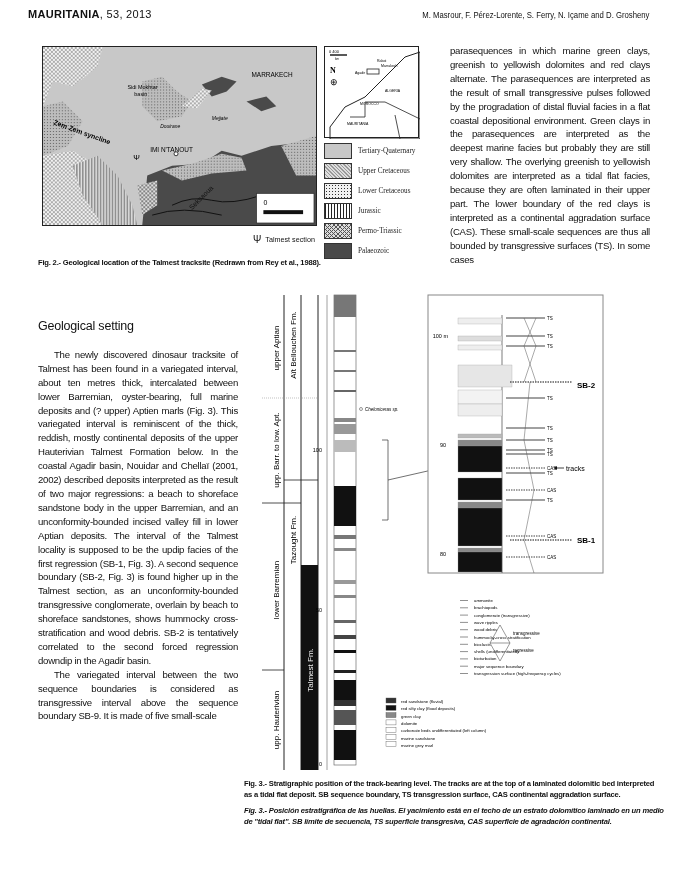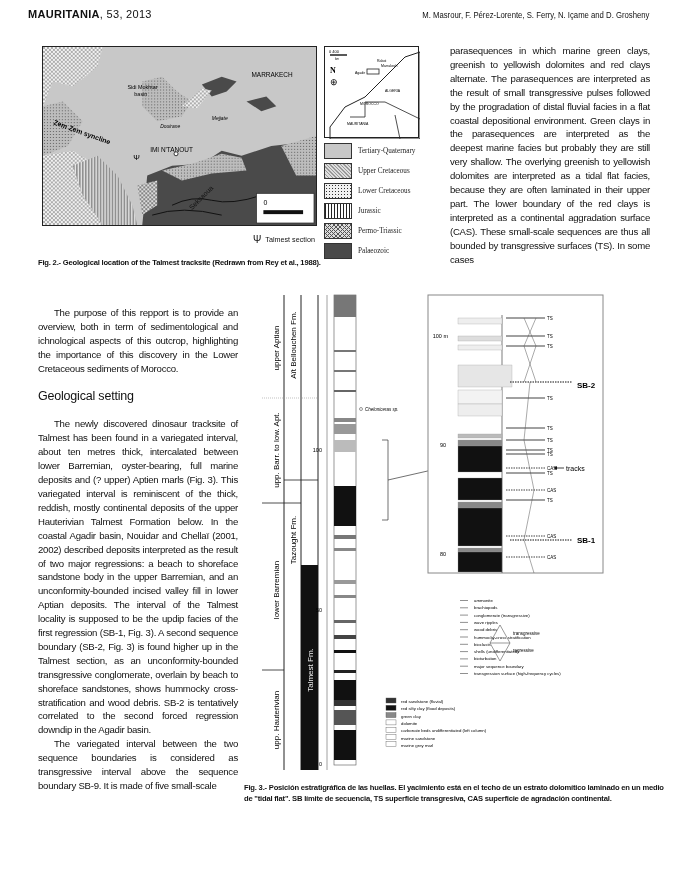--- a/index.html
+++ b/index.html
@@ -29,21 +29,21 @@
 
   .col-right-top { position: absolute; left: 450px; top: 44px; width: 200px; }
   .col-left { position: absolute; left: 38px; top: 306px; width: 200px; }
   .section-heading { font-size: 12.5px; font-weight: 400; margin: 14px 0 14px 0; letter-spacing: -0.2px; }
 
   
   .fig3 { position: absolute; left: 262px; top: 290px; width: 410px; height: 480px; }
   .fig3 svg { display: block; }
   .cap3 { position: absolute; left: 244px; top: 778px; width: 420px; font-size: 7.6px; line-height: 11.4px; letter-spacing: -0.2px; }
   .cap3 .en { font-weight: 700; }
-  .cap3 .es { font-weight: 700; margin-top: 4px; }
+  .cap3 .es { font-style: italic; font-weight: 700; margin-top: 4px; }
 </style>
 </head>
 <body>
 
 <div class="header-journal">
   <b>MAURITANIA</b><span>, 53, 2013</span>
 </div>
 <div class="header-authors">M. Masrour, F. Pérez-Lorente, S. Ferry, N. Içame and D. Grosheny</div>
 
 <div class="map">
@@ -153,21 +153,20 @@
 
 <div class="cap2">
   <div>Fig. 2.- Geological location of the Talmest tracksite (Redrawn from Rey et al., 1988).</div>
 </div>
 
 <div class="col-right-top body-text">
   <p class="noindent">parasequences in which marine green clays, greenish to yellowish dolomites and red clays alternate. The parasequences are interpreted as the result of small transgressive pulses followed by the progradation of distal fluvial facies in a flat coastal depositional environment. Green clays in the parasequences are interpreted as the deepest marine facies but probably they are still very shallow. The overlying greenish to yellowish dolomites are interpreted as a tidal flat facies, because they are often laminated in their upper part. The lower boundary of the red clays is interpreted as a continental aggradation surface (CAS). These small-scale sequences are thus all bounded by transgressive surfaces (TS). In some cases</p>
 </div>
 
 <div class="col-left body-text">
-  <p>The purpose of this repport is to provide an overview, both in term of sedimentological and ichnological aspects of this outcrop, highlighting the importance of this discovery in the Lower Cretaceous sediments of Morocco.</p>
   <div class="section-heading">Geological setting</div>
   <p>The newly discovered dinosaur tracksite of Talmest has been found in a variegated interval, about ten metres thick, intercalated between lower Barremian, oyster-bearing, full marine deposits and (? upper) Aptien marls (Fig. 3). This variegated interval is reminiscent of the thick, reddish, mostly continental deposits of the upper Hauterivian Talmest Formation below. In the coastal Agadir basin, Nouidar and Chellaï (2001, 2002) described deposits interpreted as the result of two major regressions: a beach to shoreface sandstone body in the upper Barremian, and an unconformity-bounded incised valley fill in lower Aptian deposits. The interval of the Talmest locality is supposed to be the updip facies of the first regression (SB-1, Fig. 3). A second sequence boundary (SB-2, Fig. 3) is found higher up in the Talmest section, as an unconformity-bounded transgressive conglomerate, overlain by beach to shoreface sandstones, shows hummocky cross-stratification and wood debris. SB-2 is tentatively correlated to the second forced regression downdip in the Agadir basin.</p>
   <p>The variegated interval between the two sequence boundaries is considered as transgressive interval above the sequence boundary SB-9. It is made of five small-scale</p>
 </div>
 
 <div class="fig3">
   <svg width="410" height="480" viewBox="0 0 410 480" font-family="Liberation Sans, sans-serif">
 
     <line x1="22" y1="5" x2="22" y2="480" stroke="#222" stroke-width="1"></line>
     <line x1="39" y1="5" x2="39" y2="480" stroke="#222" stroke-width="1"></line>
@@ -321,14 +320,15 @@
       </g>
 
     <path d="M238 335 L248 353 L238 371 L228 353 Z" fill="none" stroke="#555" stroke-width="0.6"></path>
     <line x1="228" y1="353" x2="248" y2="353" stroke="#555" stroke-width="0.6"></line>
     <text x="251" y="345" font-size="4.5">transgressive</text>
     <text x="251" y="362" font-size="4.5">regressive</text>
   </svg>
 </div>
 
 <div class="cap3">
+  <div class="en">Fig. 3.- Stratigraphic position of the track-bearing level. The tracks are at the top of a laminated dolomitic bed interpreted as a tidal flat deposit. SB sequence boundary, TS transgression surface, CAS continental aggradation surface.</div>
   <div class="es">Fig. 3.- Posición estratigráfica de las huellas. El yacimiento está en el techo de un estrato dolomítico laminado en un medio de "tidal flat". SB límite de secuencia, TS superficie transgresiva, CAS superficie de agradación continental.</div>
 </div>
 
 </body></html>

